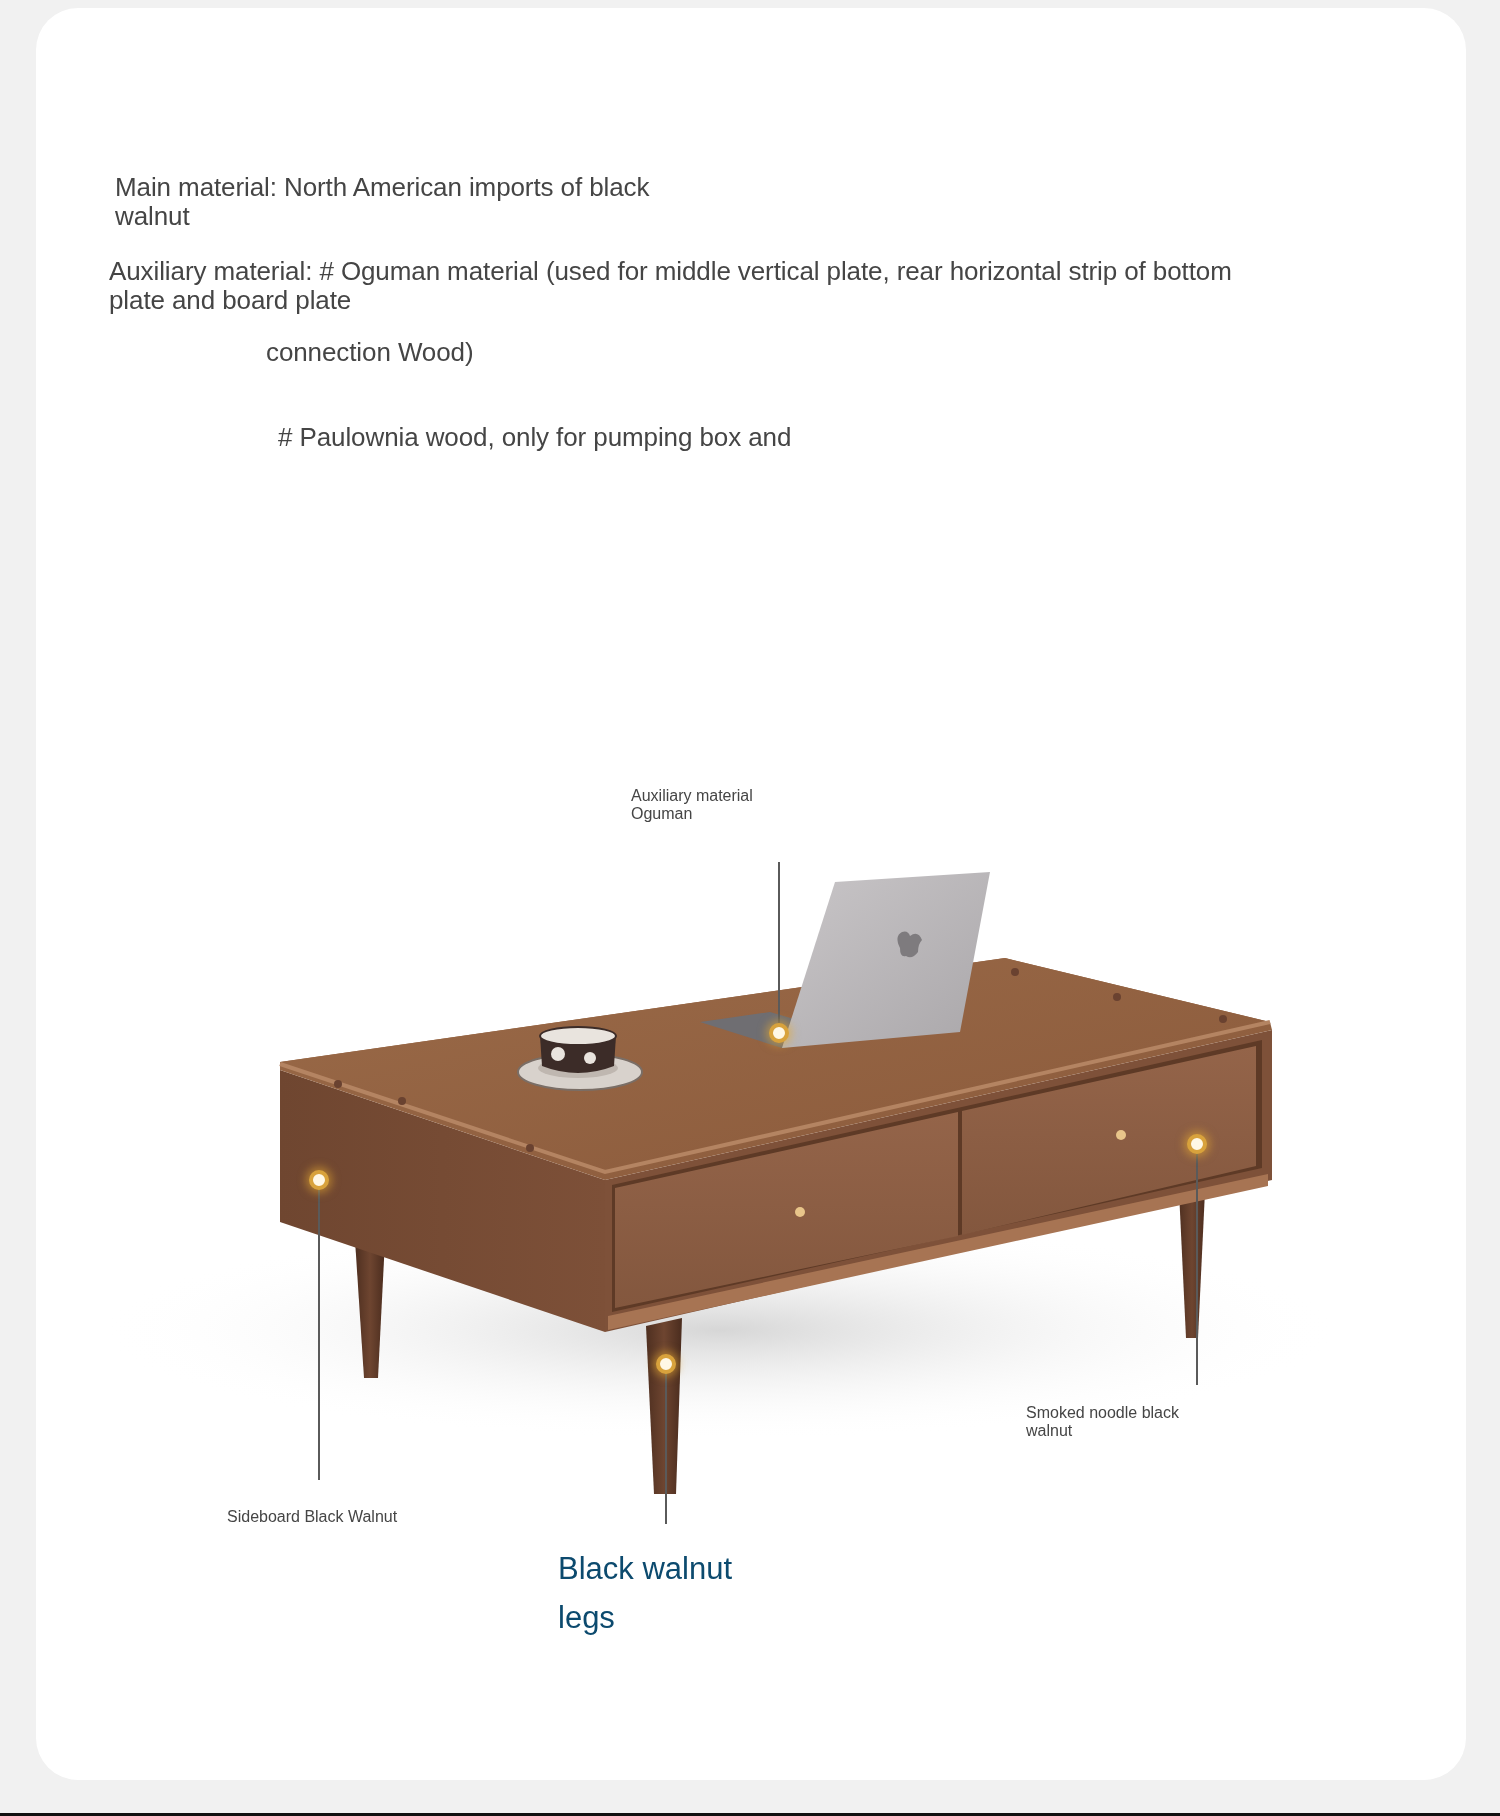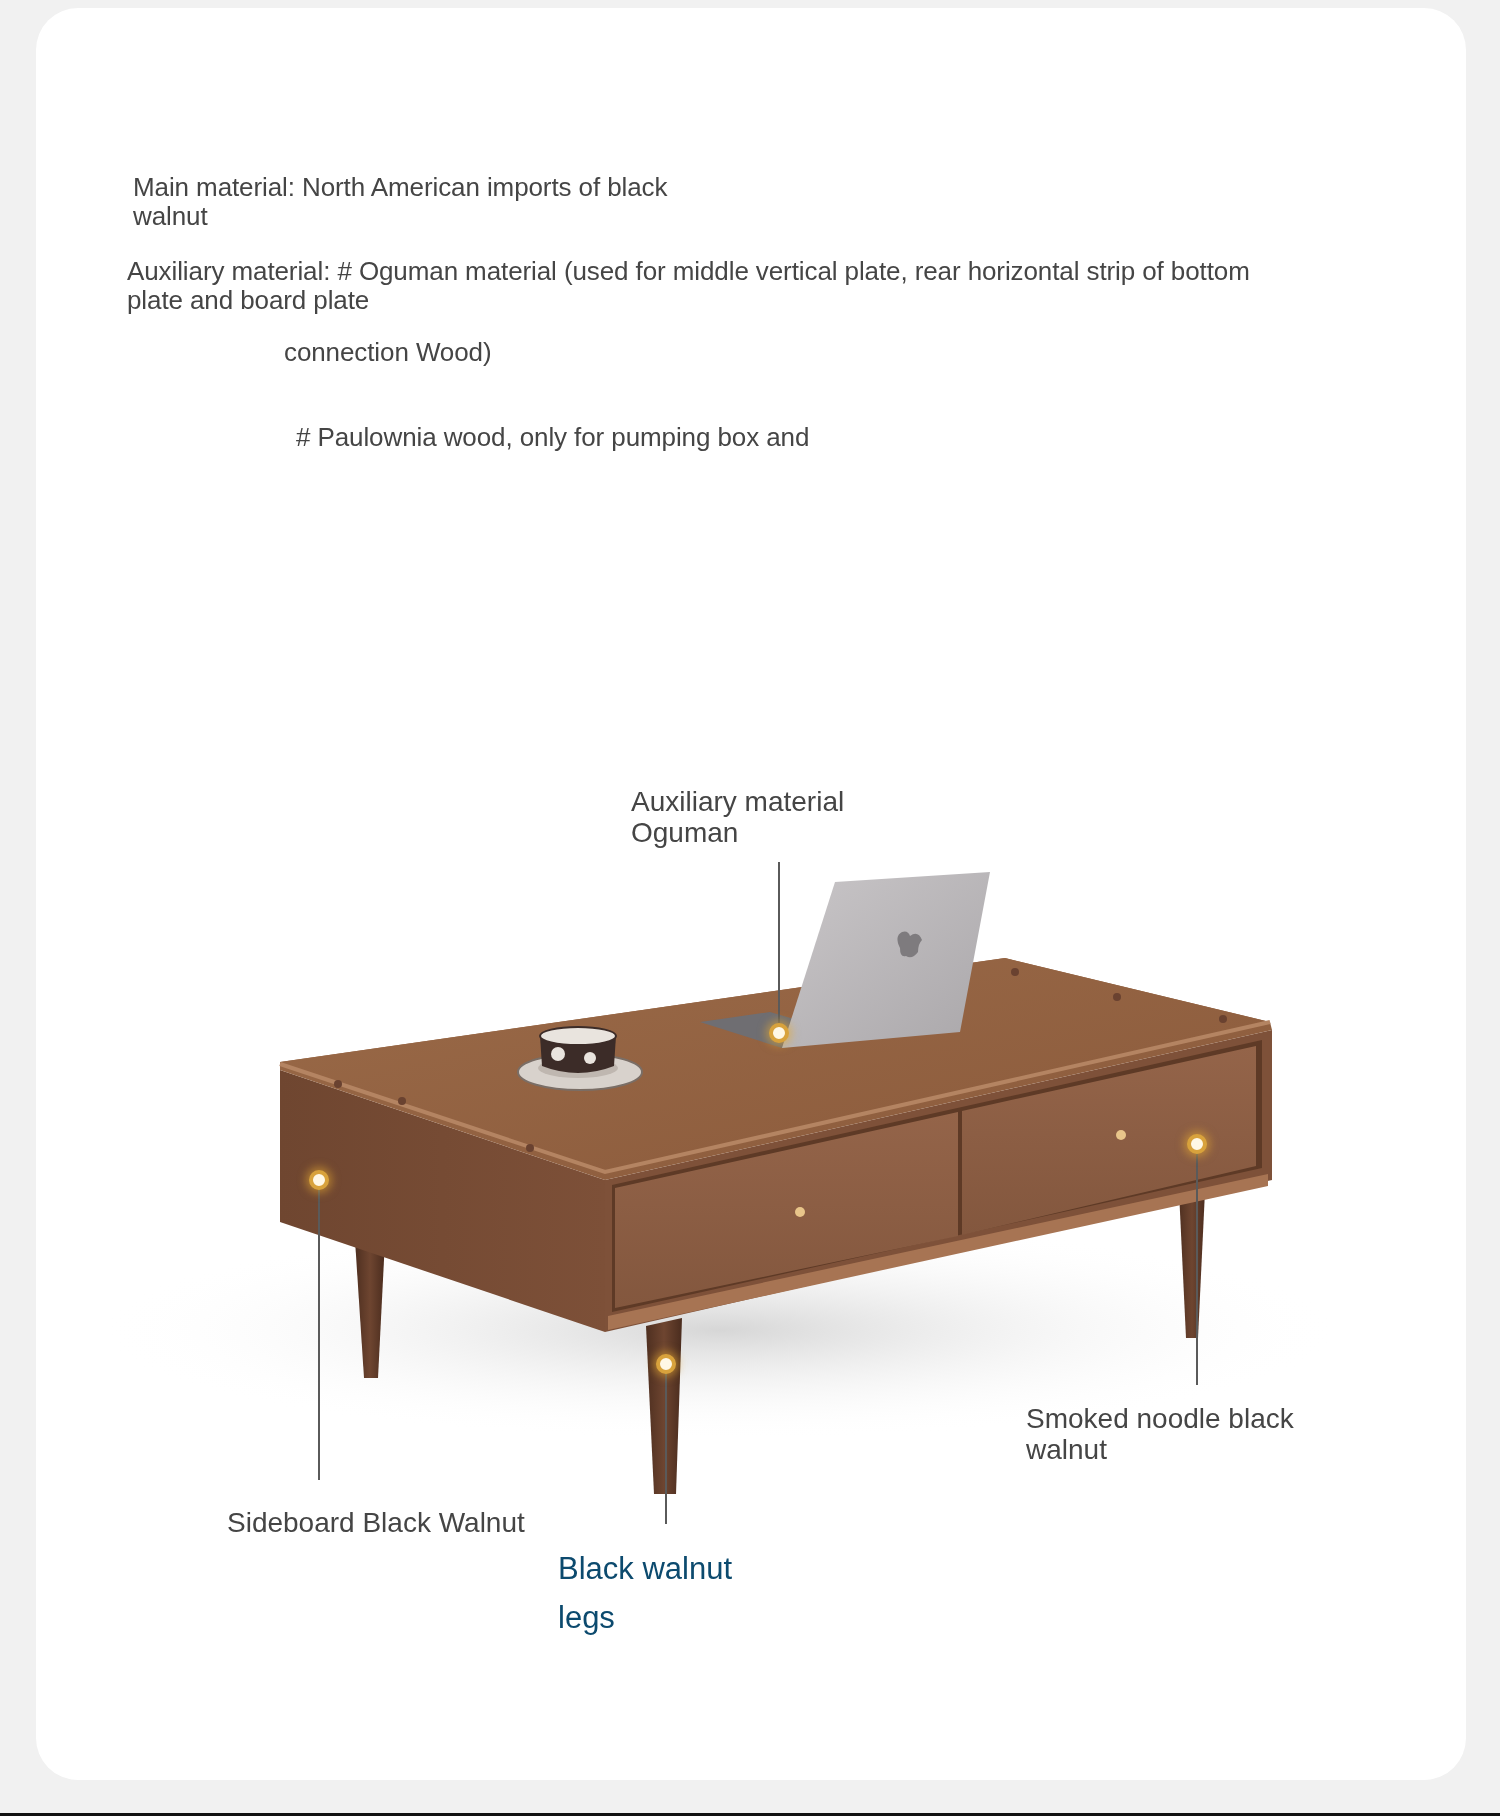--- a/index.html
+++ b/index.html
@@ -6,22 +6,22 @@
   body {
     width: 1500px; height: 1816px; background: #f1f1f1; position: relative; overflow: hidden;
     font-family: "Liberation Sans", sans-serif; color: #444;
   }
   .card {
     position: absolute; left: 36px; top: 8px; width: 1430px; height: 1772px;
     background: #ffffff; border-radius: 42px;
   }
   .bottom-rule { position: absolute; left: 0; right: 0; top: 1813px; height: 3px; background: #111; }
   .txt { position: absolute; line-height: 1.1; color: #454545; }
-  .spec { font-size: 26px; letter-spacing: -0.1px; margin-left: 18px; }
-  .callout { font-size: 28px; line-height: 1.1; color: #454545; }
+  .spec { font-size: 26px; letter-spacing: -0.1px; }
+  .callout { font-size: 16px; line-height: 1.1; color: #454545; }
   .callout-lg { font-size: 31px; line-height: 49px; color: #0c4a6e; }
   .leader { position: absolute; width: 2px; background: #5a5a5a; }
   .dot {
     position: absolute; width: 12px; height: 12px; border-radius: 50%;
     background: #fff8e6; border: 4px solid #d8a23c;
     box-shadow: 0 0 8px 3px rgba(230,170,50,0.55);
     transform: translate(-10px,-10px);
   }
   svg.scene { position: absolute; left: 0; top: 0; }
 </style>

